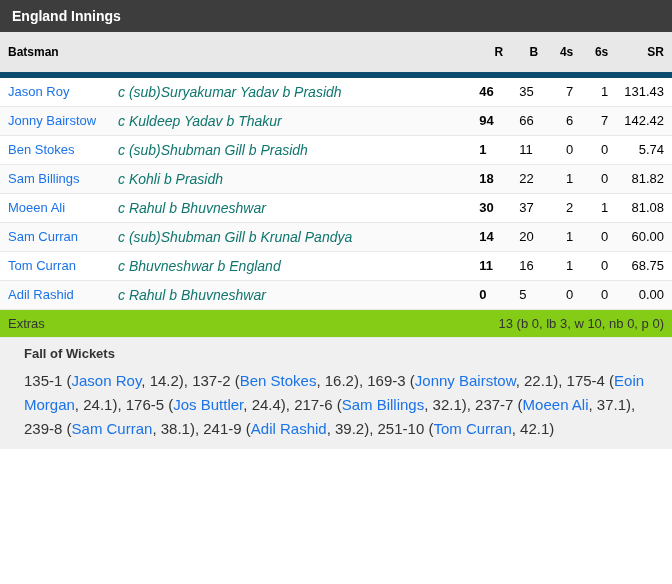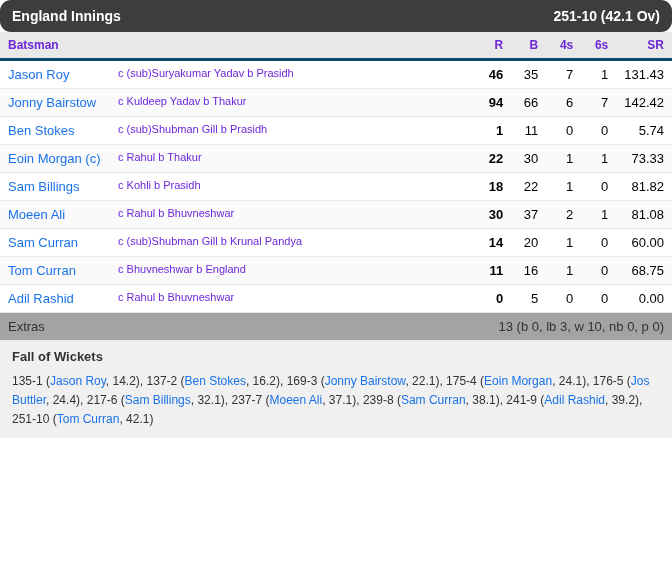--- a/index.html
+++ b/index.html
@@ -11,40 +11,39 @@
     }
     .innings-header {
       background: #3d3d3d;
       color: #fff;
       padding: 8px 12px;
       display: flex;
       justify-content: space-between;
       align-items: center;
       font-size: 14px;
       font-weight: bold;
-      border-radius: 11px;
     }
     .table-container {
       width: 100%;
     }
     table {
       width: 100%;
       border-collapse: collapse;
     }
     thead tr {
       background: #e8e8e8;
       color: #333;
     }
     thead th {
-      padding: 6px 8px;
+      padding: 13px 8px;
       text-align: left;
       font-weight: bold;
       font-size: 12px;
-      color: #6d28d9;
-      border-bottom: 3px solid #0c4a6e;
+      color: #000000;
+      border-bottom: 6px solid #0c4a6e;
     }
     thead th.num {
       text-align: right;
     }
     tbody tr {
       border-bottom: 1px solid #e8e8e8;
       vertical-align: top;
     }
     tbody tr:nth-child(even) {
       background: #fafafa;
@@ -52,66 +51,66 @@
     tbody td {
       padding: 6px 8px;
       vertical-align: top;
     }
     .batsman-name {
       color: #1a73e8;
       font-weight: normal;
       white-space: nowrap;
     }
     .dismissal {
-      color: #6d28d9;
-      font-size: 11px;
+      color: #0f766e;
+      font-size: 14px;
+      font-style: italic;
     }
     .num {
       text-align: right;
     }
     .bold { font-weight: bold; }
     .extras-row td, .total-row td {
-      background: #a3a3a3;
+      background: #84cc16;
       color: #333;
     }
     .extras-row td:first-child, .total-row td:first-child {
       font-weight: normal;
     }
     .fow-section {
       background: #f0f0f0;
-      padding: 8px 12px;
+      padding: 8px 24px;
     }
     .fow-title {
       font-weight: bold;
       font-size: 13px;
       margin-bottom: 6px;
       color: #333;
     }
     .fow-content {
-      font-size: 12px;
+      font-size: 15px;
       color: #333;
       line-height: 1.6;
       margin-top: 8px;
     }
     .fow-content a, .fow-link {
       color: #1a73e8;
     }
     .col-batsman { width: 110px; }
-    .col-r { width: 40px; text-align: right; }
-    .col-b { width: 35px; text-align: right; }
+    .col-r { width: 40px; text-align: left; }
+    .col-b { width: 35px; text-align: left; }
     .col-4s { width: 35px; text-align: right; }
     .col-6s { width: 35px; text-align: right; }
     .col-sr { width: 55px; }
   </style>
 </head>
 <body>
 
 <div class="innings-header">
   <span>England Innings</span>
-  <span>251-10 (42.1 Ov)</span>
 </div>
 
 <div class="table-container">
   <table>
     <thead>
       <tr>
         <th class="col-batsman">Batsman</th>
         <th></th>
         <th class="col-r num">R</th>
         <th class="col-b num">B</th>
@@ -149,31 +148,20 @@
     </td>
     <td class="dismissal">c (sub)Shubman Gill b Prasidh</td>
     <td class="col-r num bold">1</td>
     <td class="col-b num">11</td>
     <td class="col-4s num">0</td>
     <td class="col-6s num">0</td>
     <td class="col-sr num">5.74</td>
   </tr>
         <tr>
     <td class="col-batsman">
-      <span class="batsman-name">Eoin Morgan (c)</span>
-    </td>
-    <td class="dismissal">c Rahul b Thakur</td>
-    <td class="col-r num bold">22</td>
-    <td class="col-b num">30</td>
-    <td class="col-4s num">1</td>
-    <td class="col-6s num">1</td>
-    <td class="col-sr num">73.33</td>
-  </tr>
-        <tr>
-    <td class="col-batsman">
       <span class="batsman-name">Sam Billings</span>
     </td>
     <td class="dismissal">c Kohli b Prasidh</td>
     <td class="col-r num bold">18</td>
     <td class="col-b num">22</td>
     <td class="col-4s num">1</td>
     <td class="col-6s num">0</td>
     <td class="col-sr num">81.82</td>
   </tr>
         <tr>

